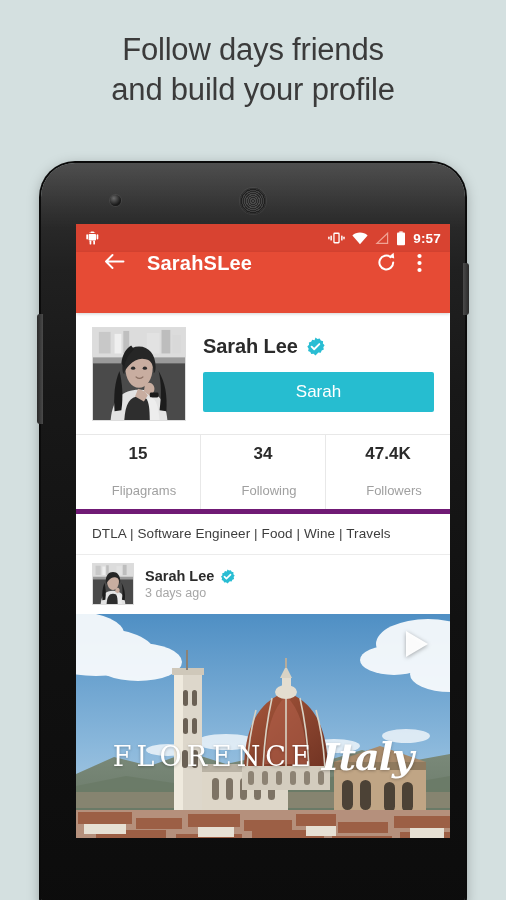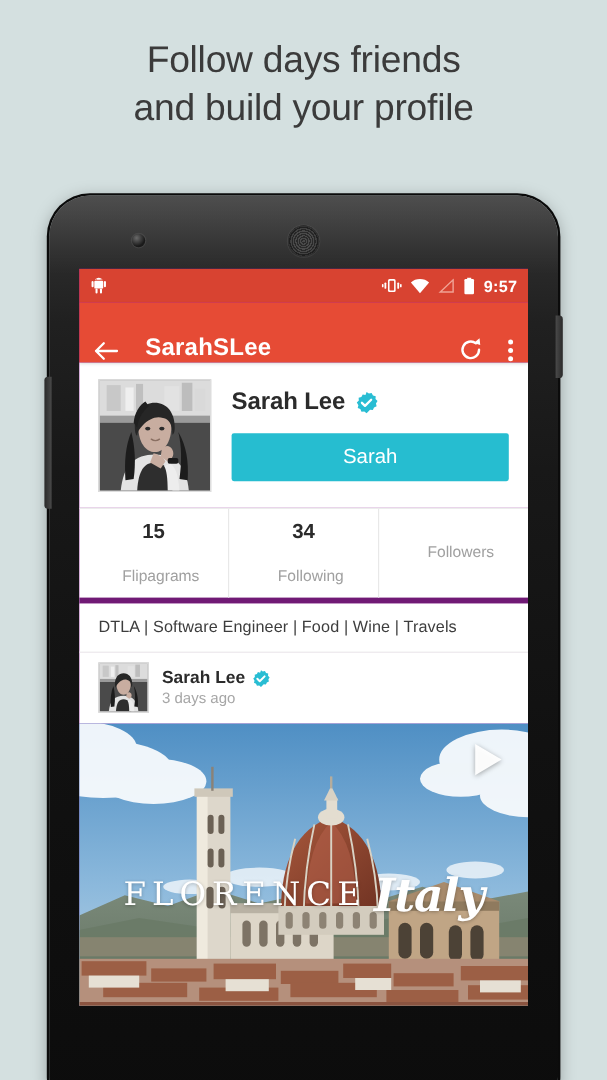--- a/index.html
+++ b/index.html
@@ -55,40 +55,40 @@
     background:linear-gradient(90deg,#4a4a4a,#2a2a2a);
   }
   .btn-vol{
     position:absolute; left:37px; top:314px;
     width:6px; height:110px; border-radius:3px 0 0 3px;
     background:linear-gradient(270deg,#4a4a4a,#2a2a2a);
   }
 
   
   .screen {
-    position:absolute; left:66px; top:224px;
+    position:absolute; left:76px; top:224px;
     width:374px; height:614px;
-    background:#a21caf; overflow:hidden;
+    background:#f9a8d4; overflow:hidden;
   }
 
   
   .statusbar{
     height:28px; background:#d84331;
     display:flex; align-items:center; padding:0 9px;
     color:#fff;
   }
   .sb-left{ display:flex; align-items:center; flex:1; }
   .sb-right{ display:flex; align-items:center; gap:7px; }
   .sb-time{ font-size:13.5px; font-weight:700; letter-spacing:.2px; }
   .ic{ display:inline-block; line-height:0; }
 
   
   .appbar{
-    height:50px; background:#e64b35;
-    display:flex; align-items:flex-end; padding:0 12px;
+    height:61px; background:#e64b35;
+    display:flex; align-items:flex-start; padding:0 28px;
     box-shadow:0 1px 3px rgba(0,0,0,.18);
     position:relative; z-index:3;
   }
   .appbar-title{
     color:#fff; font-size:20px; font-weight:700;
     margin-left:22px; flex:1; letter-spacing:.2px;
   }
   .appbar-actions{ display:flex; align-items:center; gap:20px; }
 
   
@@ -326,20 +326,21 @@
     <div class="stats">
       <div class="stat">
         <div class="stat-num">15</div>
         <div class="stat-lbl">Flipagrams</div>
       </div>
       <div class="stat">
         <div class="stat-num">34</div>
         <div class="stat-lbl">Following</div>
       </div>
       <div class="stat">
+        <div class="stat-num">47.4K</div>
         <div class="stat-lbl">Followers</div>
       </div>
     </div>
 
     <div class="bio">DTLA  |  Software Engineer  |  Food  |  Wine  |  Travels</div>
 
     <div class="post-head">
       <div class="post-avatar">
         <svg width="100%" height="100%" viewBox="0 0 94 94" preserveAspectRatio="xMidYMid slice">
           <rect width="94" height="94" fill="#d2d2d2"></rect>

